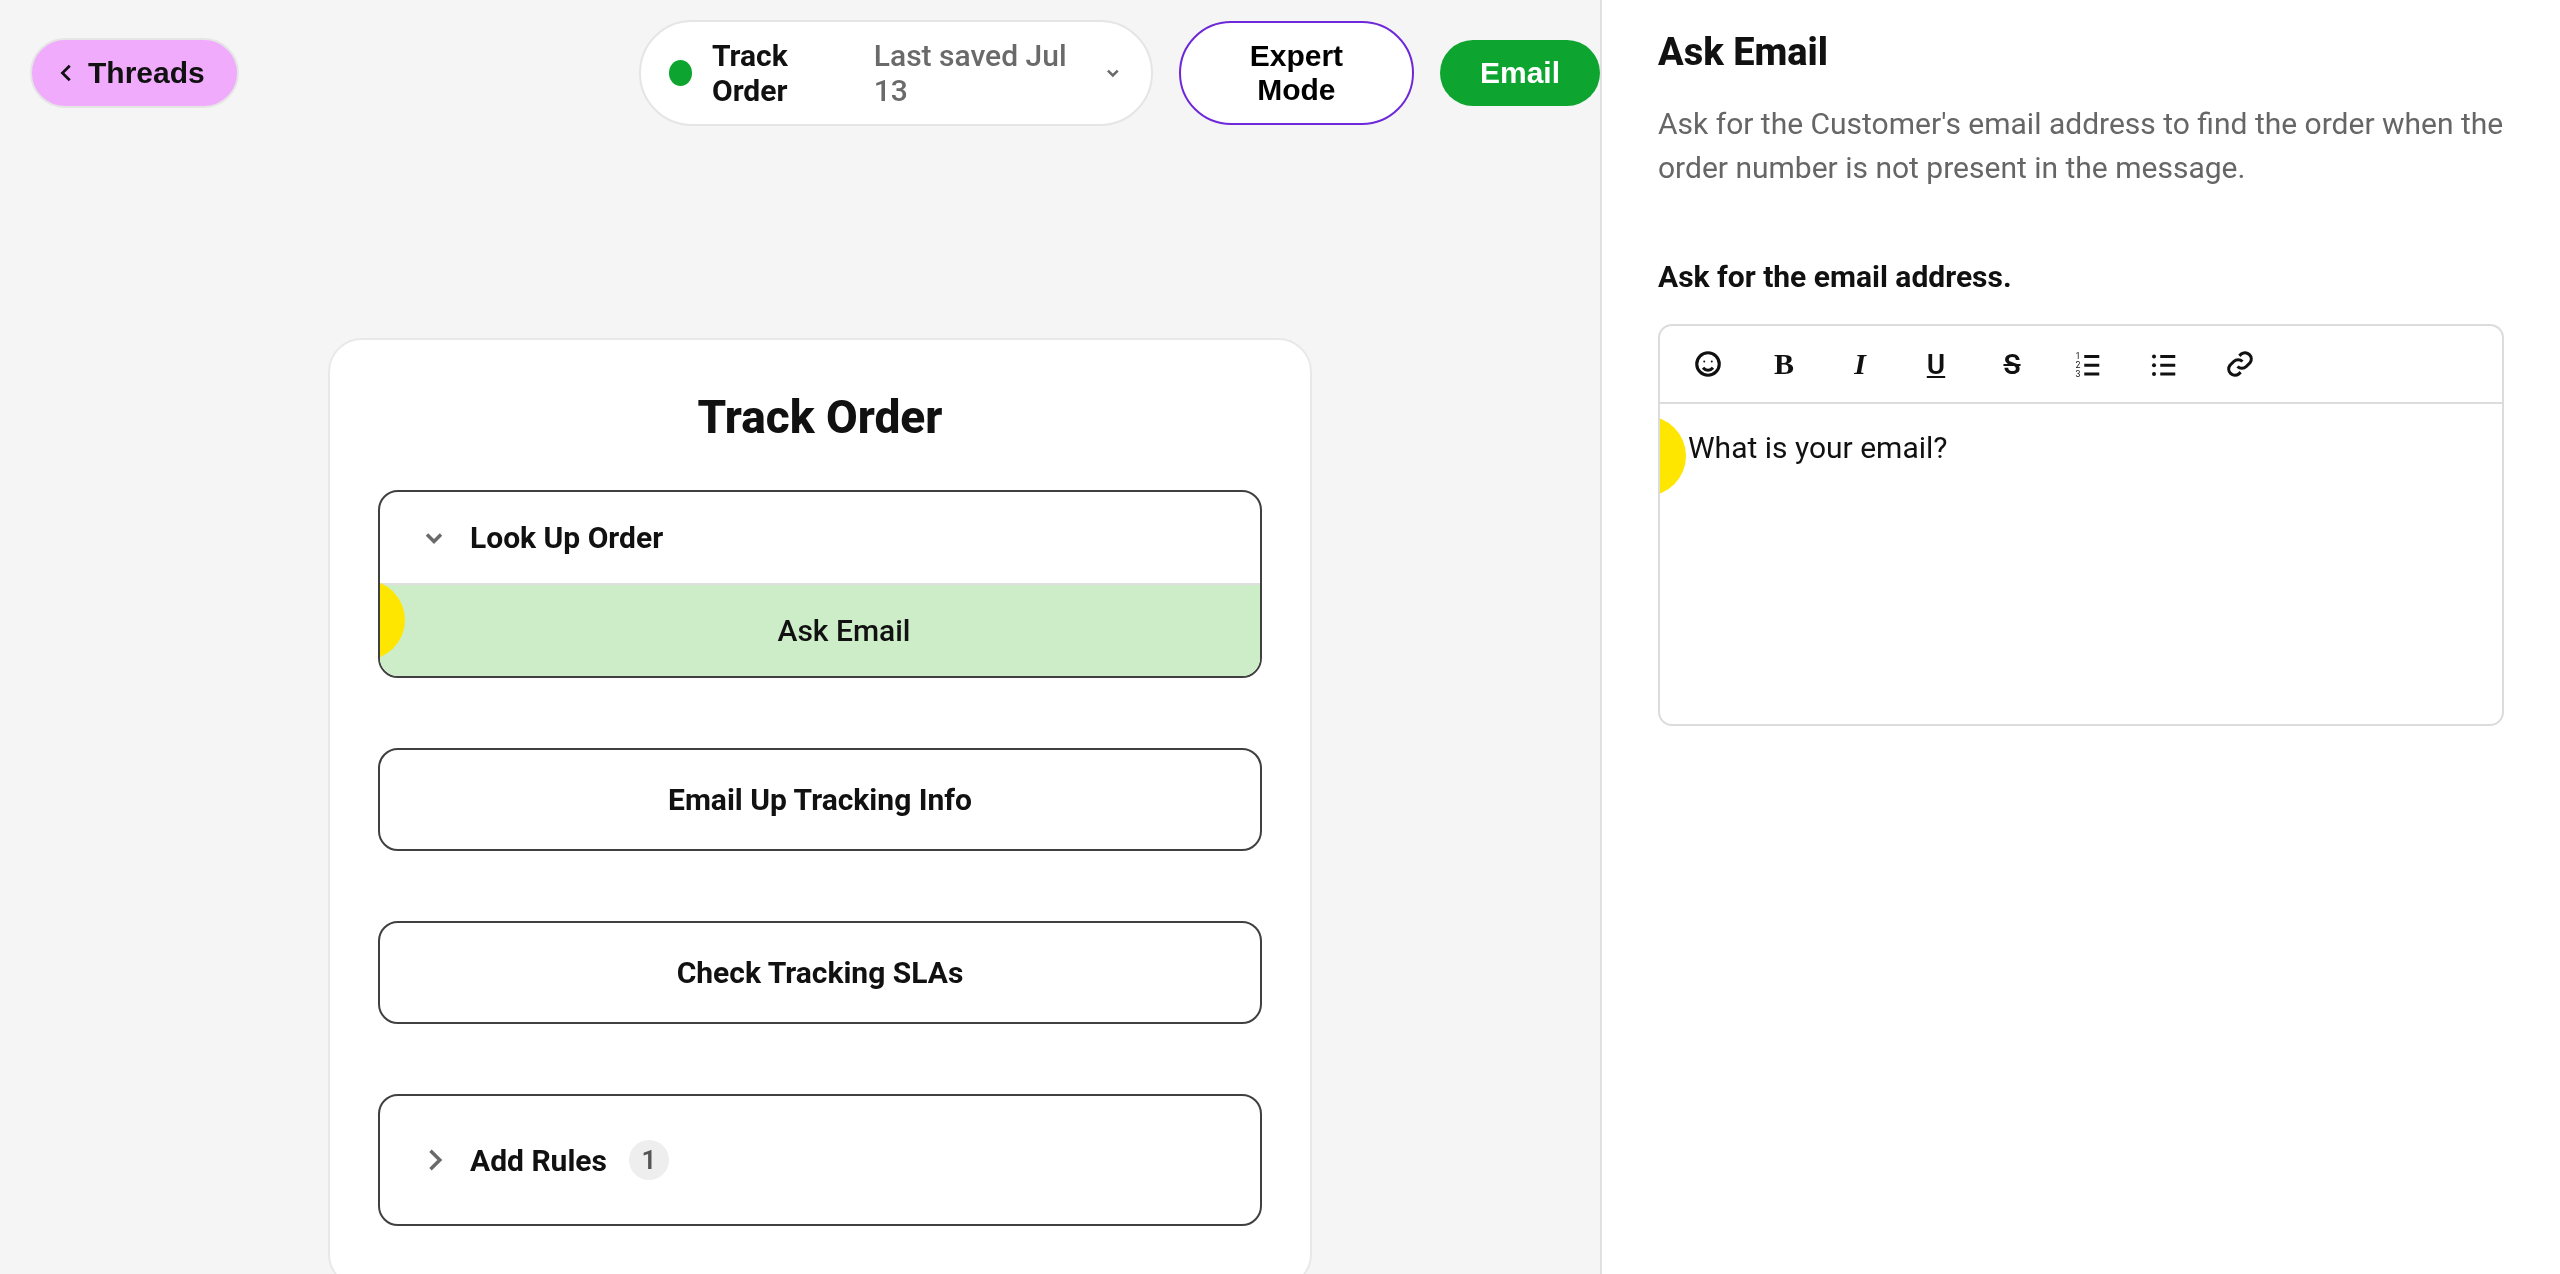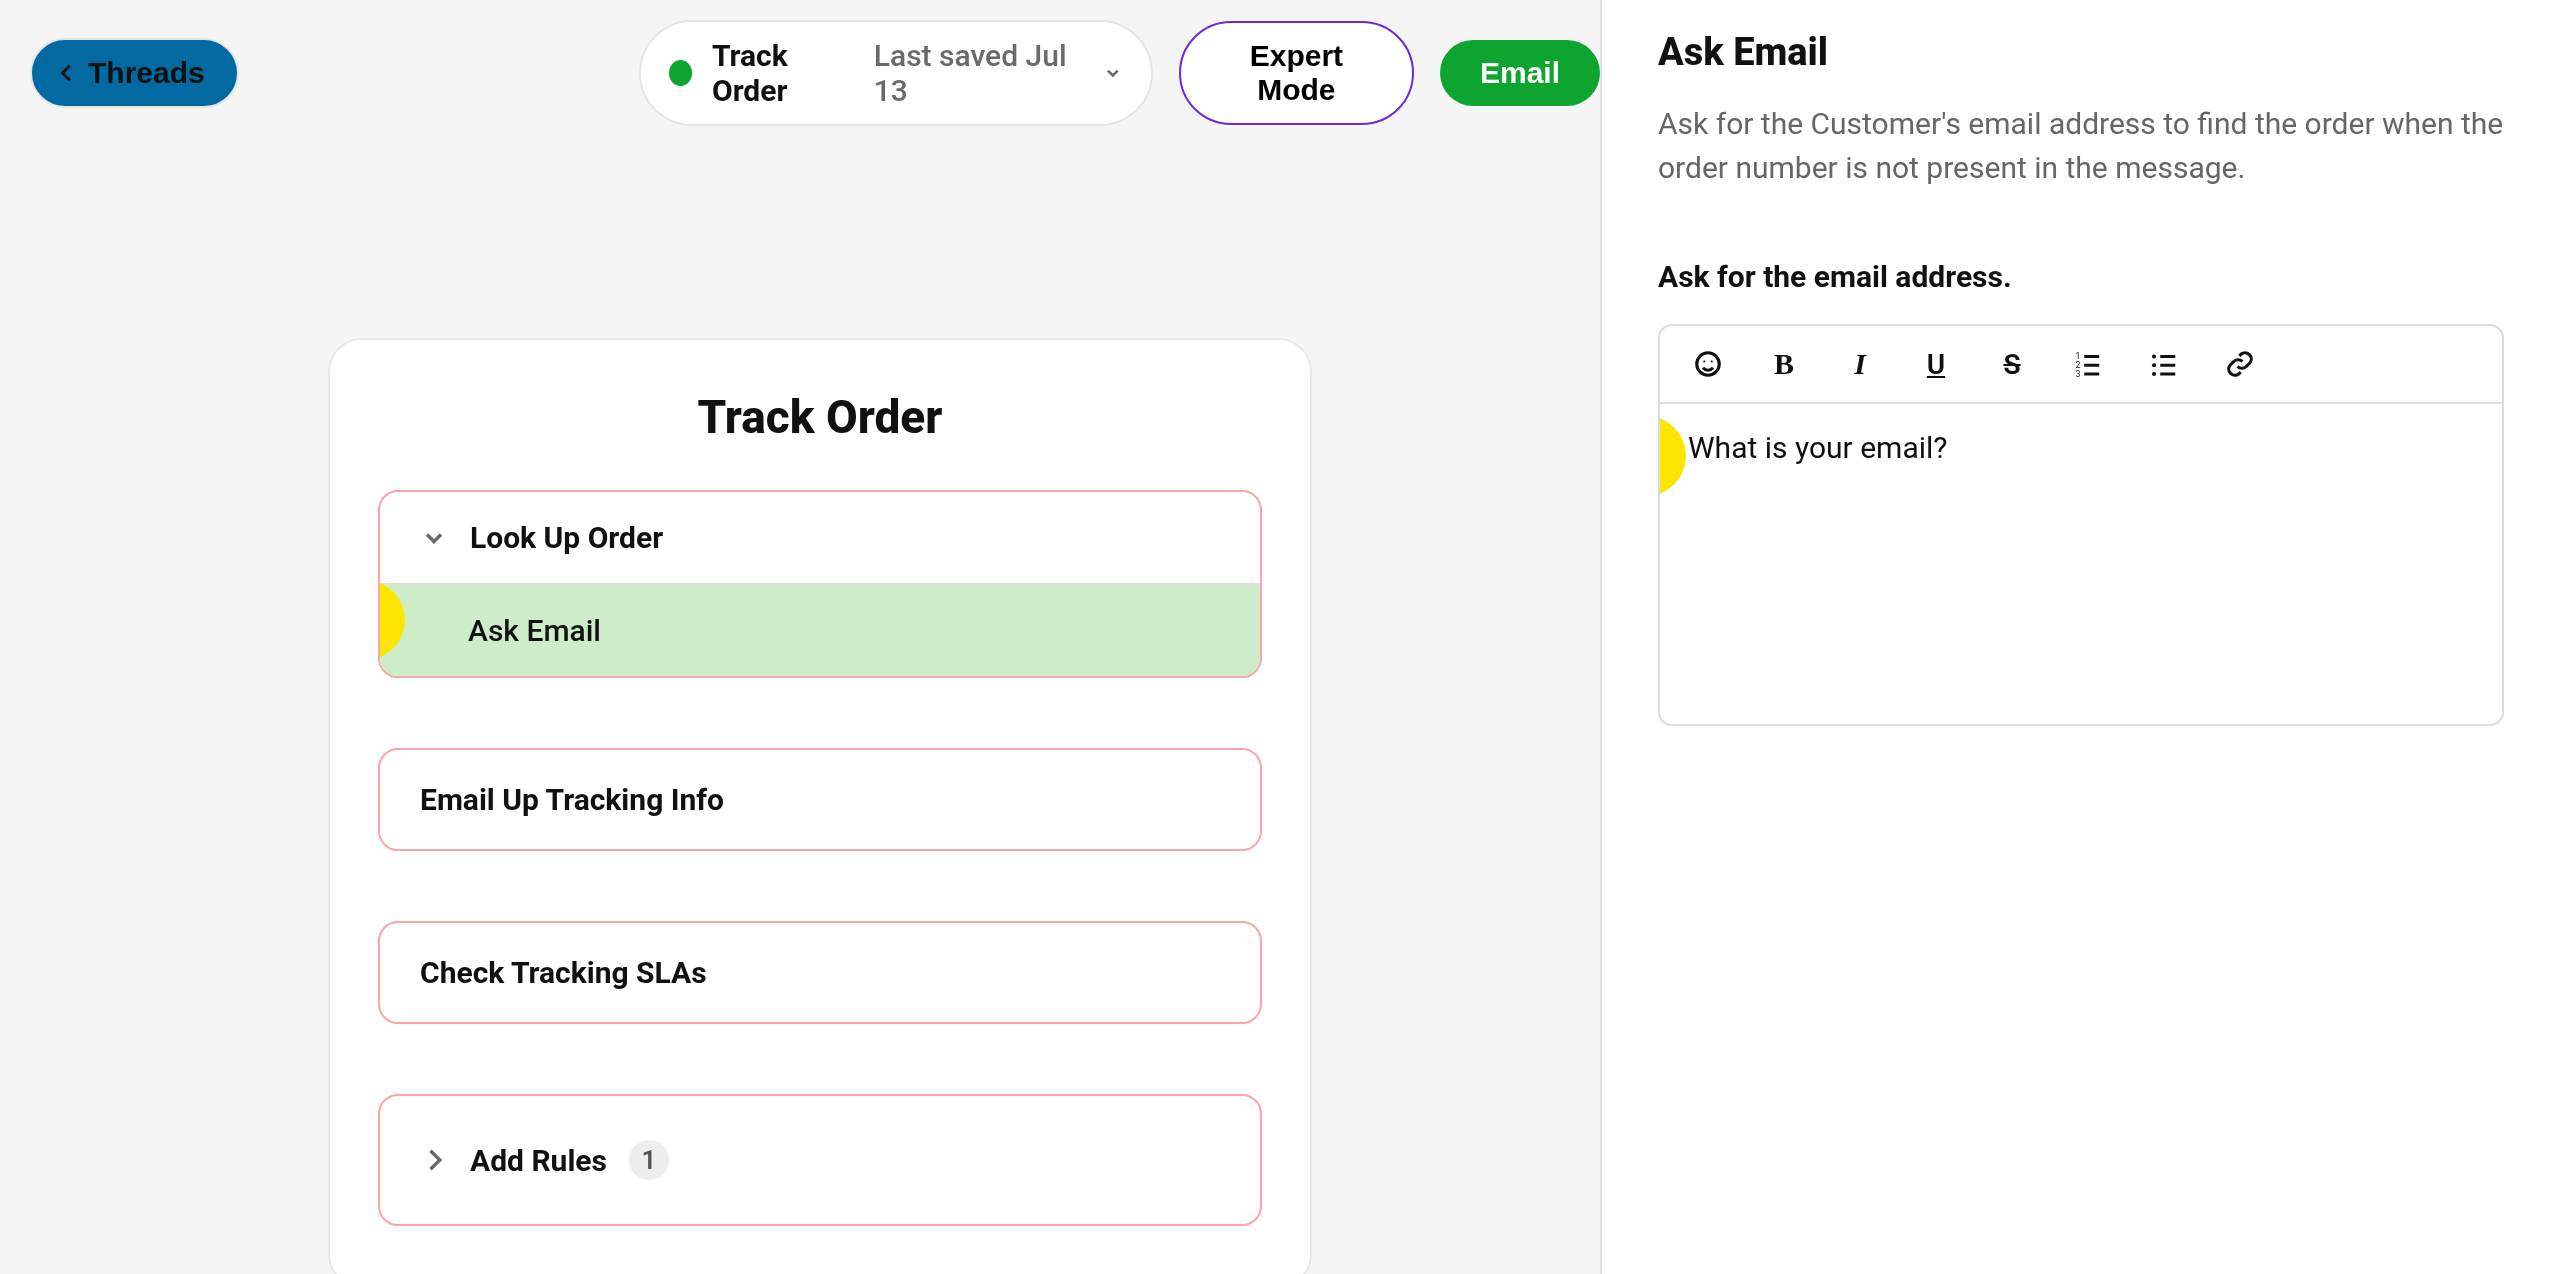--- a/index.html
+++ b/index.html
@@ -32,21 +32,21 @@
   .topbar {
     display: flex;
     align-items: center;
     padding: 20px 0 0 30px;
     gap: 400px;
   }
   .threads-btn {
     display: inline-flex;
     align-items: center;
     gap: 10px;
-    background: #0369a1;
+    background: #f0abfc;
     border: 2px solid #e5e5e5;
     border-radius: 999px;
     padding: 16px 32px 16px 24px;
     font-size: 30px;
     font-weight: 600;
     color: #111;
     cursor: pointer;
   }
   .top-center {
     display: flex;
@@ -122,25 +122,26 @@
     padding: 50px 48px 60px 48px;
   }
   .card-title {
     text-align: center;
     font-size: 46px;
     font-weight: 800;
     margin-bottom: 46px;
   }
 
   .step {
-    border: 2px solid #fca5a5;
+    border: 2px solid #404040;
     border-radius: 20px;
     overflow: hidden;
     margin-bottom: 70px;
     position: relative;
+    text-align: center;
   }
   .step:last-child { margin-bottom: 0; }
   .step-closed {
     padding: 32px 40px;
     font-size: 30px;
     font-weight: 700;
   }
   .step-header {
     display: flex;
     align-items: center;

